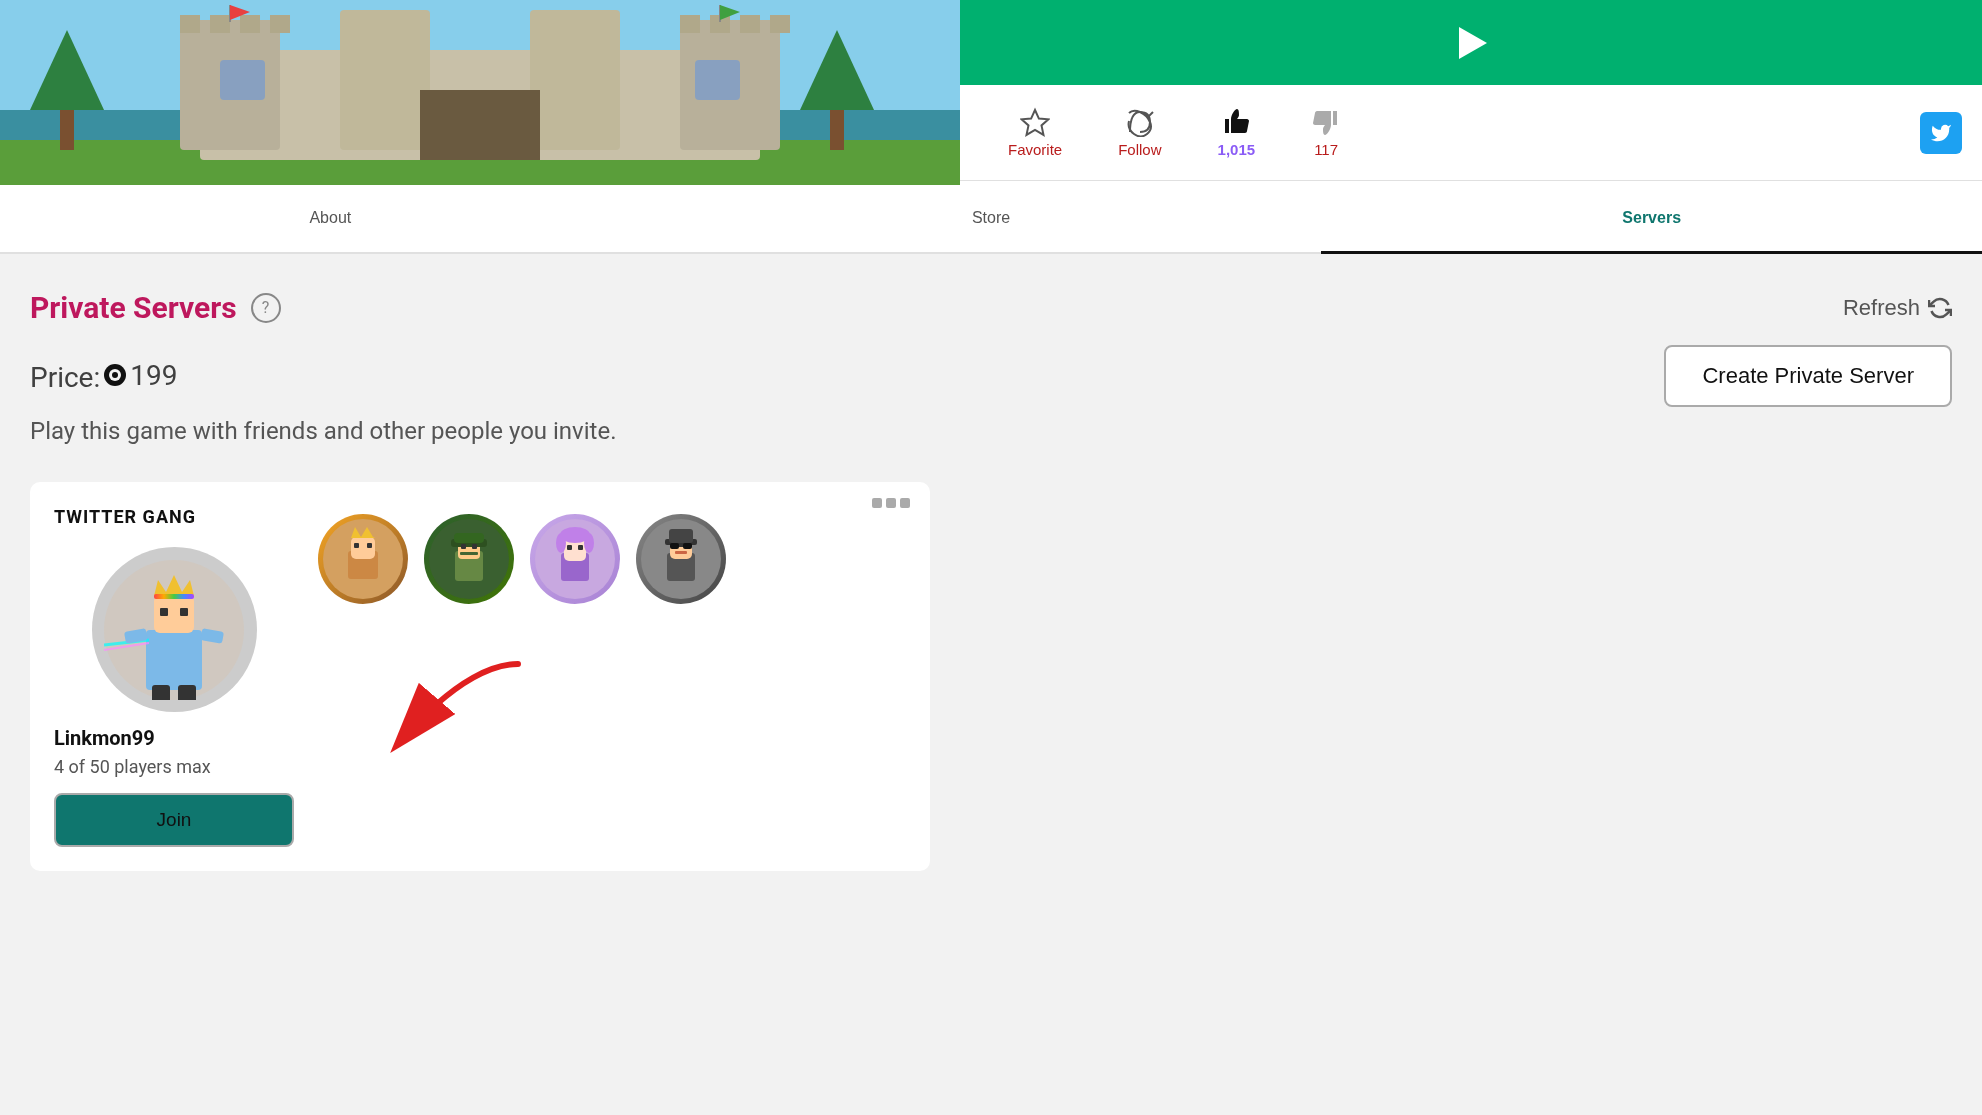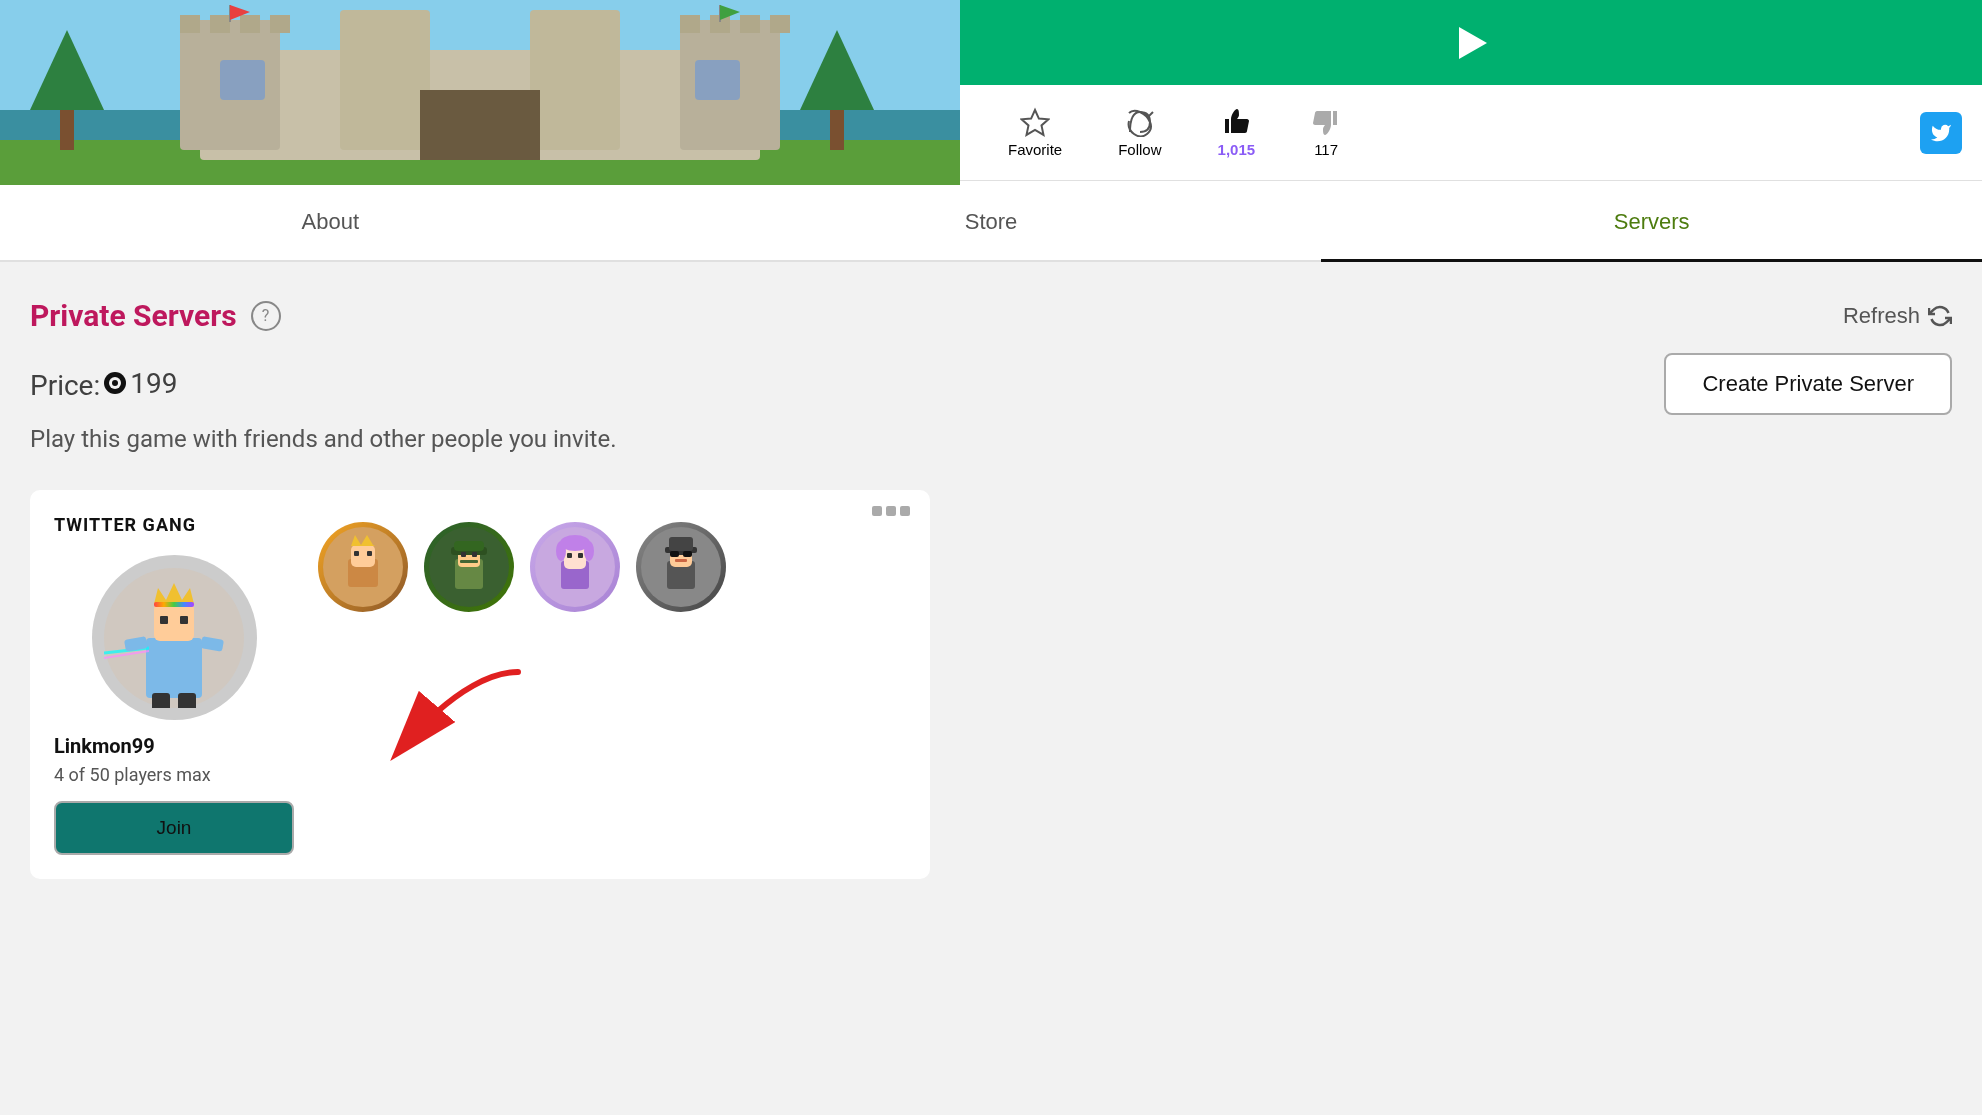--- a/index.html
+++ b/index.html
@@ -66,21 +66,21 @@
       border-bottom: 1px solid #e0e0e0;
     }
 
     .action-item {
       display: flex;
       flex-direction: column;
       align-items: center;
       gap: 4px;
       padding: 8px 28px;
       cursor: pointer;
-      color: #000000;
+      color: #b91c1c;
       font-size: 15px;
       border: none;
       background: none;
     }
 
     .action-item svg {
       width: 30px;
       height: 30px;
     }
 
@@ -110,32 +110,32 @@
       display: flex;
       background: #fff;
       border-bottom: 2px solid #e0e0e0;
       width: 100%;
     }
 
     .tab {
       flex: 1;
       text-align: center;
       padding: 24px 0;
-      font-size: 22px;
+      font-size: 16px;
       color: #555;
       cursor: pointer;
       border: none;
       background: none;
       border-bottom: 3px solid transparent;
       margin-bottom: -2px;
     }
 
     .tab.active {
-      color: #4d7c0f;
-      font-weight: 400;
+      color: #0f766e;
+      font-weight: 700;
       border-bottom: 3px solid #111;
     }
 
     
     .main-content {
       background: #f2f2f2;
       padding: 36px 30px;
       min-height: 700px;
     }
 

